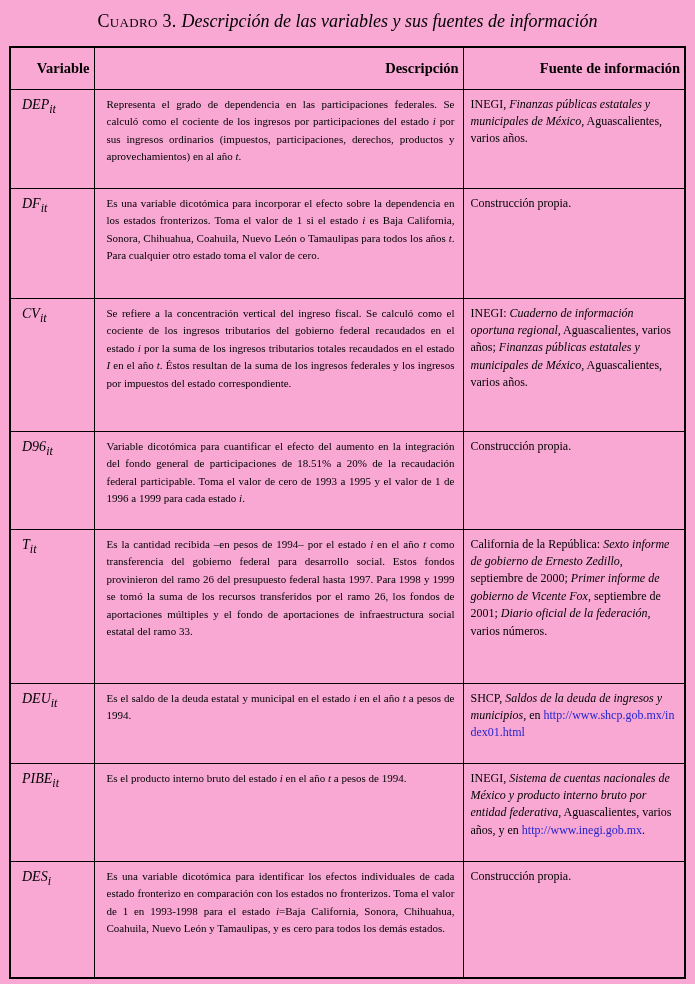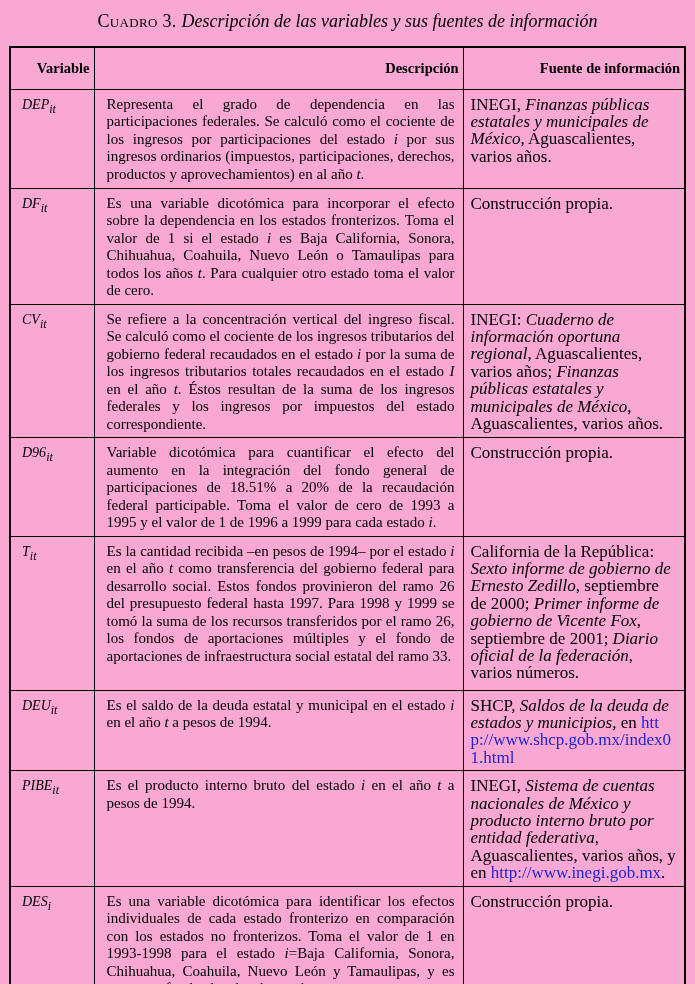--- a/index.html
+++ b/index.html
@@ -58,27 +58,27 @@
   .varname {
     font-style: italic;
   }
   .varname sub {
     font-size: 12px;
     font-style: italic;
     line-height: 0;
   }
   td.desc-cell {
     padding: 6px 8px 4px 12px;
-    font-size: 15px;
+    font-size: 11px;
     line-height: 17.5px;
     text-align: justify;
   }
   td.src-cell {
     padding: 6px 6px 4px 7px;
-    font-size: 17px;
+    font-size: 12px;
     line-height: 17.4px;
     text-align: left;
   }
   td .link {
     text-decoration: none;
     word-break: break-all;
   }
   
   tbody tr:nth-child(1) { height: 99px; }
   tbody tr:nth-child(2) { height: 110px; margin-left: 45px; }
@@ -133,28 +133,28 @@
         <td class="src-cell"><span>Construcción propia.</span></td>
       </tr>
       <tr>
         <td class="var-cell"><span class="varname"><i>T</i><sub>it</sub></span></td>
         <td class="desc-cell"><span>Es la cantidad recibida –en pesos de 1994– por el estado </span><em>i</em><span> en el año </span><em>t</em><span> como transferencia del gobierno federal para desarrollo social. Estos fondos provinieron del ramo 26 del presupuesto federal hasta 1997. Para 1998 y 1999 se tomó la suma de los recursos transferidos por el ramo 26, los fondos de aportaciones múltiples y el fondo de aportaciones de infraestructura social estatal del ramo 33.</span></td>
         <td class="src-cell"><span>California de la República: </span><em>Sexto informe de gobierno de Ernesto Zedillo</em><span>, septiembre de 2000; </span><em>Primer informe de gobierno de Vicente Fox</em><span>, septiembre de 2001; </span><em>Diario oficial de la federación</em><span>, varios números.</span></td>
       </tr>
       <tr>
         <td class="var-cell"><span class="varname"><i>DEU</i><sub>it</sub></span></td>
         <td class="desc-cell"><span>Es el saldo de la deuda estatal y municipal en el estado </span><em>i</em><span> en el año </span><em>t</em><span> a pesos de 1994.</span></td>
-        <td class="src-cell"><span>SHCP, </span><em>Saldos de la deuda de estados y municipios</em><span>, en </span><a href="#" class="link" style="color: rgb(35, 35, 204);">http://www.shcp.gob.mx/index01.html</a></td>
+        <td class="src-cell"><span>SHCP, </span><em>Saldos de la deuda de ingresos y municipios</em><span>, en </span><a href="#" class="link" style="color: rgb(35, 35, 204);">http://www.shcp.gob.mx/index01.html</a></td>
       </tr>
       <tr>
         <td class="var-cell"><span class="varname"><i>PIBE</i><sub>it</sub></span></td>
         <td class="desc-cell"><span>Es el producto interno bruto del estado </span><em>i</em><span> en el año </span><em>t</em><span> a pesos de 1994.</span></td>
         <td class="src-cell"><span>INEGI, </span><em>Sistema de cuentas nacionales de México y producto interno bruto por entidad federativa</em><span>, Aguascalientes, varios años, y en </span><a href="#" class="link" style="color: rgb(35, 35, 204);">http://www.inegi.gob.mx</a><span>.</span></td>
       </tr>
       <tr>
         <td class="var-cell"><span class="varname"><i>DES</i><sub>i</sub></span></td>
-        <td class="desc-cell"><span>Es una variable dicotómica para identificar los efectos individuales de cada estado fronterizo en comparación con los estados no fronterizos. Toma el valor de 1 en 1993-1998 para el estado </span><em>i</em><span>=Baja California, Sonora, Chihuahua, Coahuila, Nuevo León y Tamaulipas, y es cero para fondos los demás estados.</span></td>
+        <td class="desc-cell"><span>Es una variable dicotómica para identificar los efectos individuales de cada estado fronterizo en comparación con los estados no fronterizos. Toma el valor de 1 en 1993-1998 para el estado </span><em>i</em><span>=Baja California, Sonora, Chihuahua, Coahuila, Nuevo León y Tamaulipas, y es cero para todos los demás estados.</span></td>
         <td class="src-cell"><span>Construcción propia.</span></td>
       </tr>
     </tbody>
   </table>
 
 </div>
 
 </body></html>

